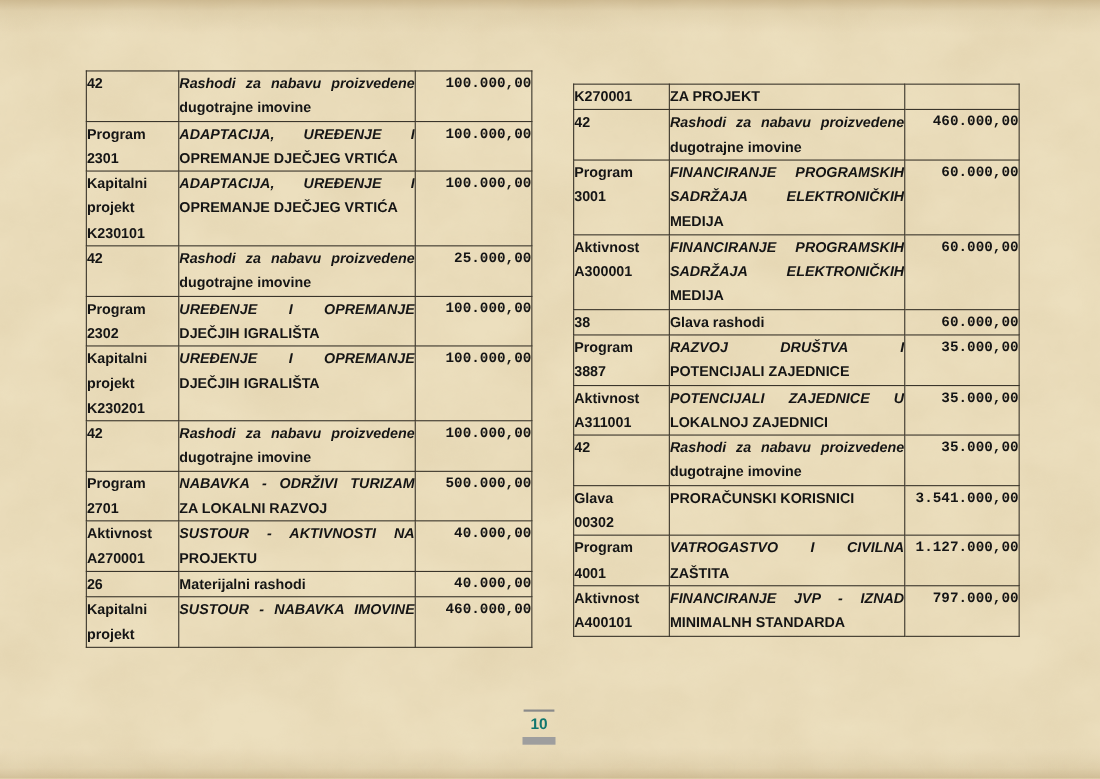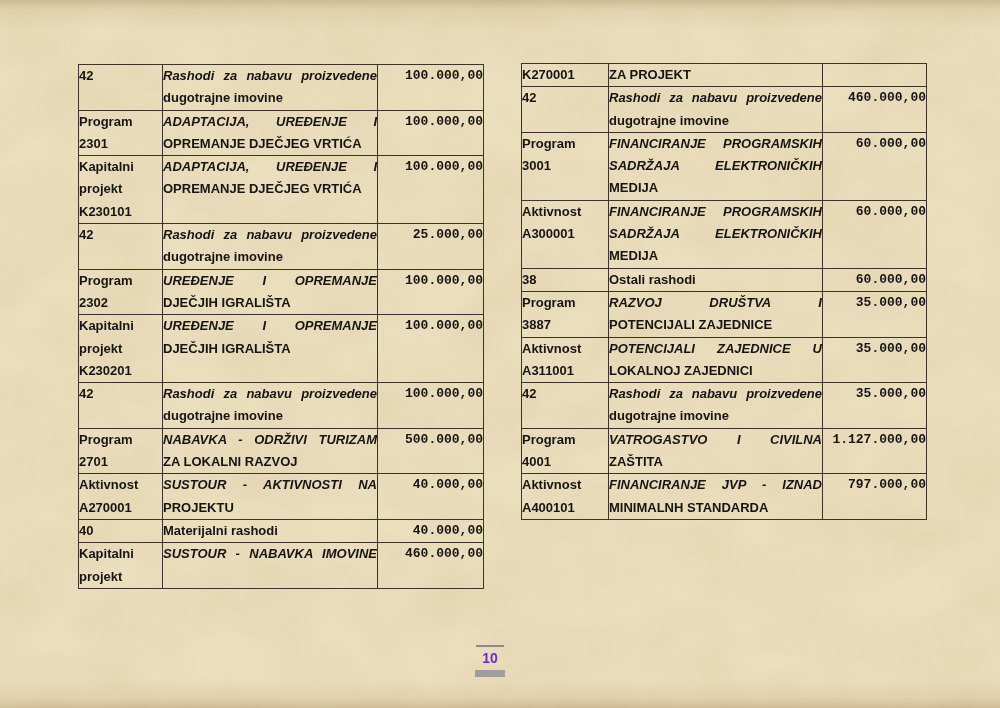--- a/index.html
+++ b/index.html
@@ -34,42 +34,42 @@
     line-height: 22.3px;
     z-index: 2;
   }
   table.budget td {
     border: 1px solid #3a352b;
     vertical-align: top;
     padding: 0;
     overflow: hidden;
   }
   #table-left  { left: 78px;  top: 64px; width: 405px; }
-  #table-right { left: 521px; top: 63px; width: 405px; }
+  #table-right { left: 521px; top: 76px; width: 405px; }
   td.code { padding: 0 2px 0 5px; }
   td.desc { padding: 0 3px 0 6px; }
   td.amt  { padding: 0 5px 0 2px; text-align: right; font-family: Liberation Mono, monospace; }
   td.desc .j { text-align: justify; text-align-last: justify; }
   td .ln { white-space: nowrap; }
   td.desc .j.ln { white-space: normal; font-style: italic; }
   .footer {
     position: absolute;
     left: 462px; top: 645px; width: 56px;
     text-align: center;
     z-index: 2;
   }
   .footer-rule {
     width: 28px; height: 2px;
     background: #8a8a8a;
     margin: 0 auto 2px auto;
   }
   .page-num {
     font-size: 14px;
     line-height: 19px;
-    color: #6d28d9;
+    color: #0f766e;
   }
   .footer-block {
     width: 30px; height: 7px;
     background: #9e9e9e;
     margin: 2px auto 0 auto;
   }
 </style>
 </head>
 <body>
 
@@ -204,21 +204,21 @@
         <td class="desc">
           <div class="ln j">SUSTOUR - AKTIVNOSTI NA</div>
           <div class="ln">PROJEKTU</div>
         </td>
         <td class="amt">
           <div class="ln">40.000,00</div>
         </td>
       </tr>
       <tr>
         <td class="code">
-          <div class="ln">40</div>
+          <div class="ln">26</div>
         </td>
         <td class="desc">
           <div class="ln">Materijalni rashodi</div>
         </td>
         <td class="amt">
           <div class="ln">40.000,00</div>
         </td>
       </tr>
       <tr>
         <td class="code">
@@ -291,21 +291,21 @@
         </td>
         <td class="amt">
           <div class="ln">60.000,00</div>
         </td>
       </tr>
       <tr>
         <td class="code">
           <div class="ln">38</div>
         </td>
         <td class="desc">
-          <div class="ln">Ostali rashodi</div>
+          <div class="ln">Glava rashodi</div>
         </td>
         <td class="amt">
           <div class="ln">60.000,00</div>
         </td>
       </tr>
       <tr>
         <td class="code">
           <div class="ln">Program</div>
           <div class="ln">3887</div>
         </td>
@@ -333,20 +333,32 @@
       <tr>
         <td class="code">
           <div class="ln">42</div>
         </td>
         <td class="desc">
           <div class="ln j">Rashodi za nabavu proizvedene</div>
           <div class="ln">dugotrajne imovine</div>
         </td>
         <td class="amt">
           <div class="ln">35.000,00</div>
+        </td>
+      </tr>
+      <tr>
+        <td class="code">
+          <div class="ln">Glava</div>
+          <div class="ln">00302</div>
+        </td>
+        <td class="desc">
+          <div class="ln">PRORAČUNSKI KORISNICI</div>
+        </td>
+        <td class="amt">
+          <div class="ln">3.541.000,00</div>
         </td>
       </tr>
       <tr>
         <td class="code">
           <div class="ln">Program</div>
           <div class="ln">4001</div>
         </td>
         <td class="desc">
           <div class="ln j">VATROGASTVO I CIVILNA</div>
           <div class="ln">ZAŠTITA</div>

